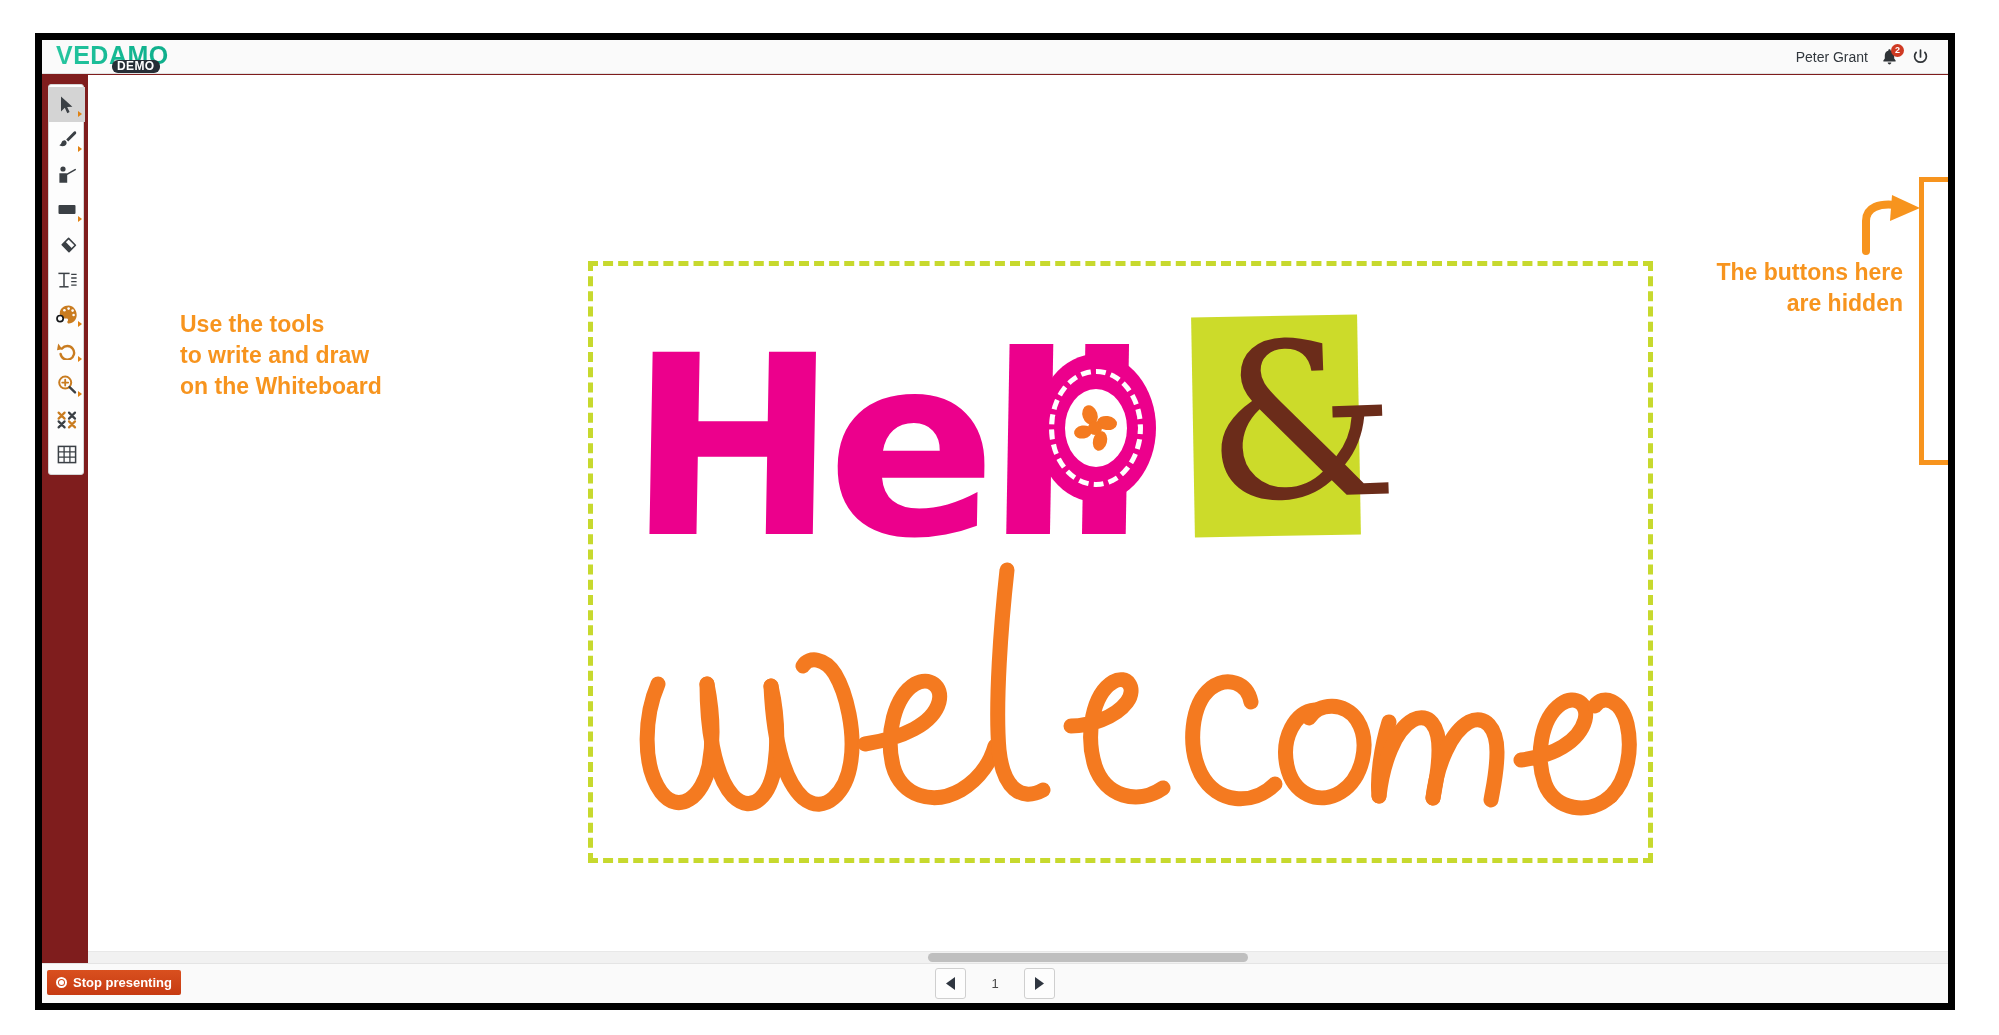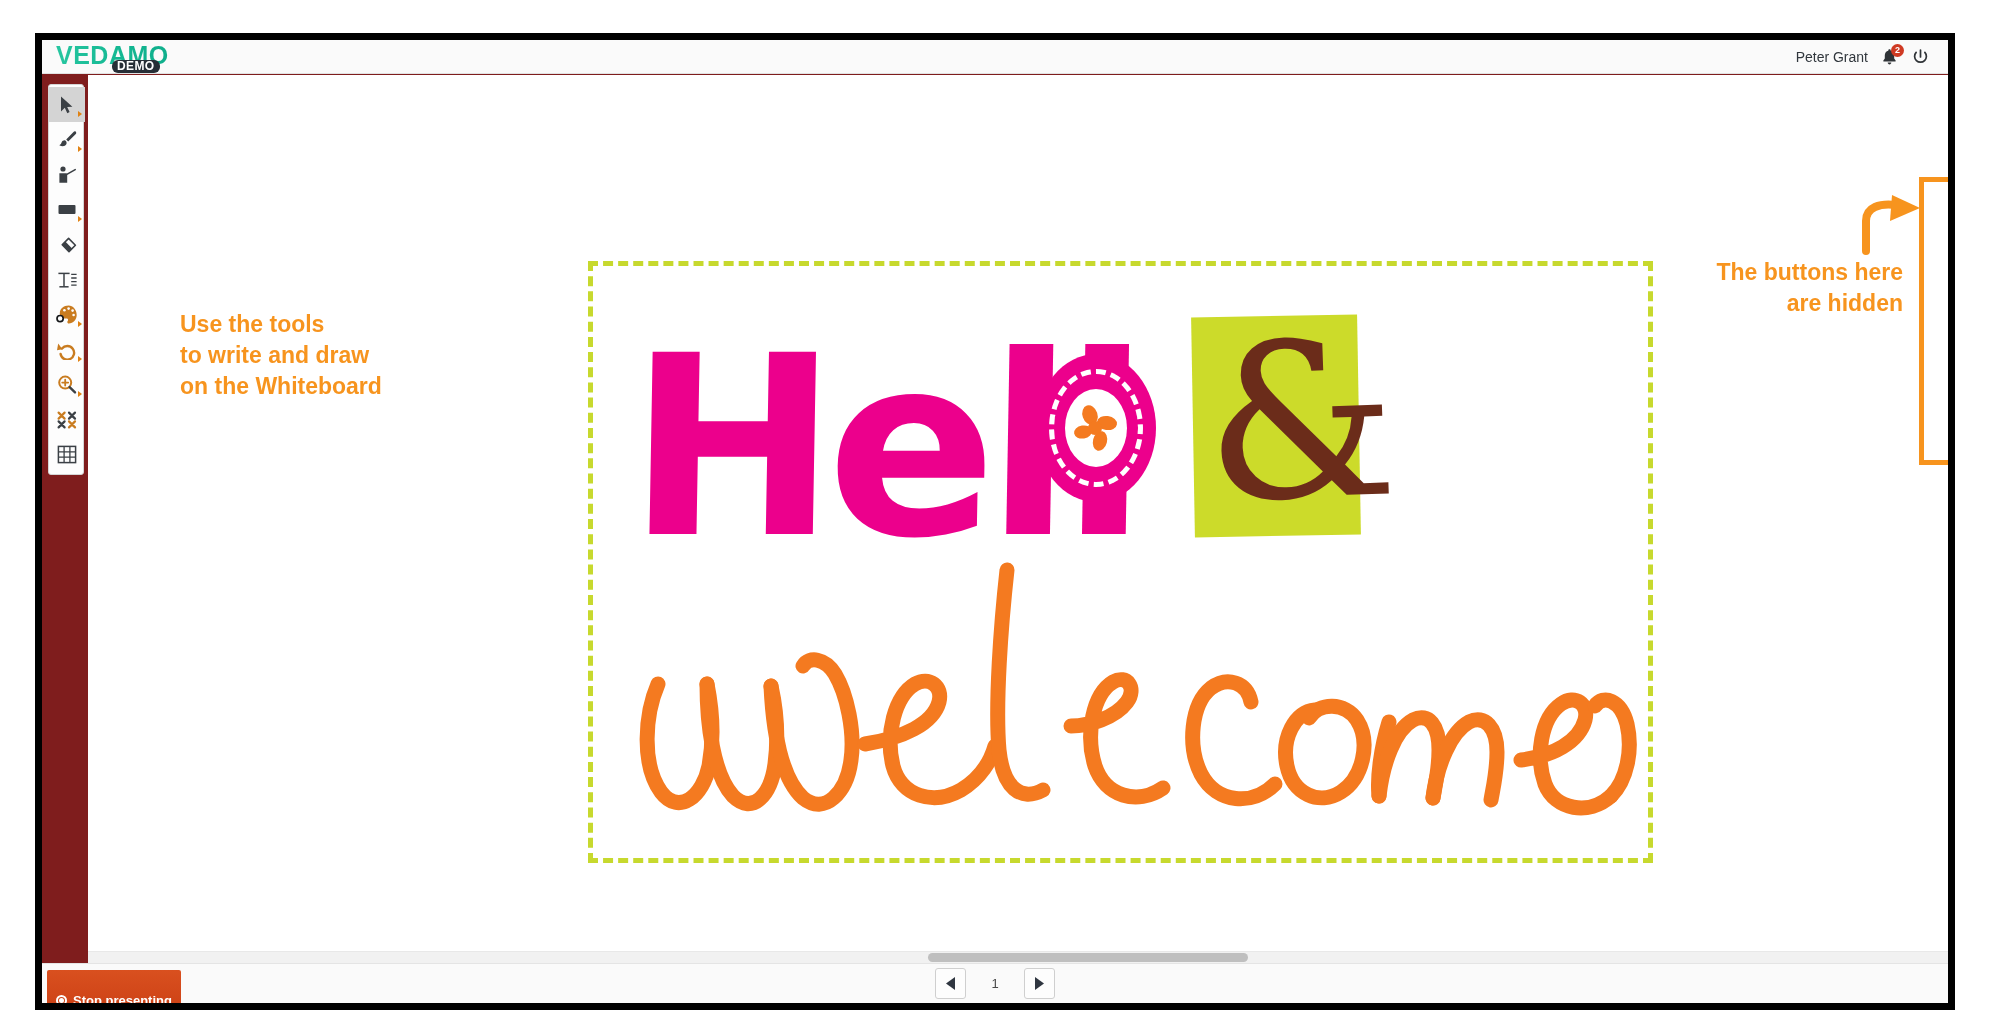--- a/index.html
+++ b/index.html
@@ -334,21 +334,21 @@
     background: #cf3f17;
     background: linear-gradient(180deg, #d9501f 0%, #c63a11 100%);
     color: #ffffff;
     font-size: 13px;
     font-weight: bold;
     border: none;
     border-radius: 2px;
     display: flex;
     align-items: center;
     gap: 6px;
-    padding: 18px 9px;
+    padding: 0 9px;
     font-family: "Liberation Sans", sans-serif;
     cursor: pointer;
   }
   .stop-btn .rec-dot {
     width: 11px; height: 11px;
     border-radius: 50%;
     border: 2px solid #ffffff;
     box-sizing: border-box;
     background: transparent;
     position: relative;

